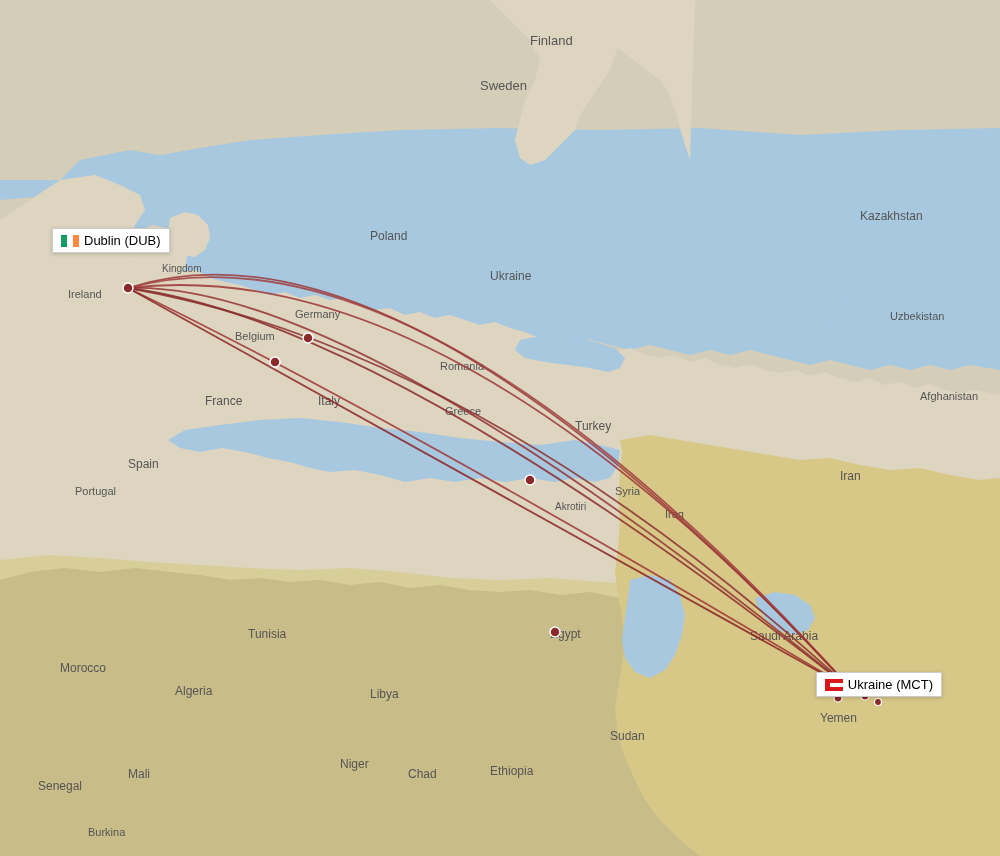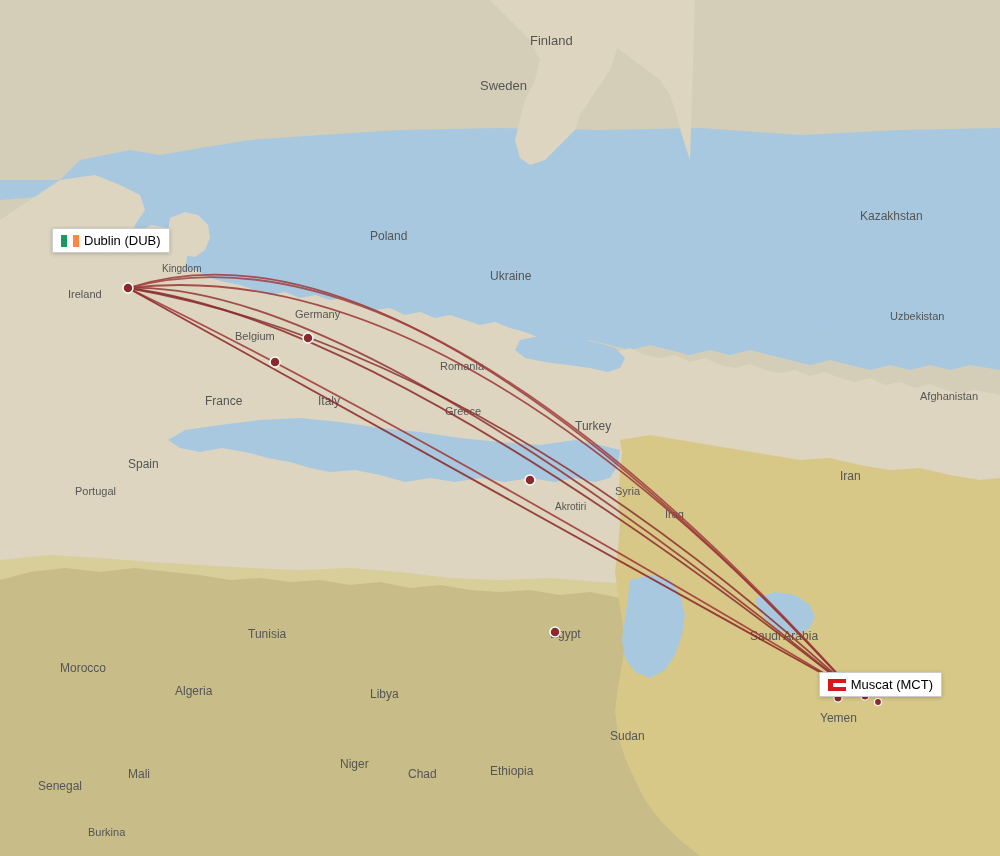--- a/index.html
+++ b/index.html
@@ -263,15 +263,15 @@
     <span>Dublin (DUB)</span>
   </div>
 
   <div id="muscat-label" class="airport-label">
     <svg width="18" height="12" viewBox="0 0 18 12">
       <rect width="18" height="12" fill="white"></rect>
       <rect width="18" height="4" fill="#db161b"></rect>
       <rect y="8" width="18" height="4" fill="#db161b"></rect>
       <rect width="5" height="12" fill="#db161b"></rect>
     </svg>
-    <span>Muscat (MCT)</span>
+    <span>Ukraine (MCT)</span>
   </div>
 </div>
 
 </body></html>

